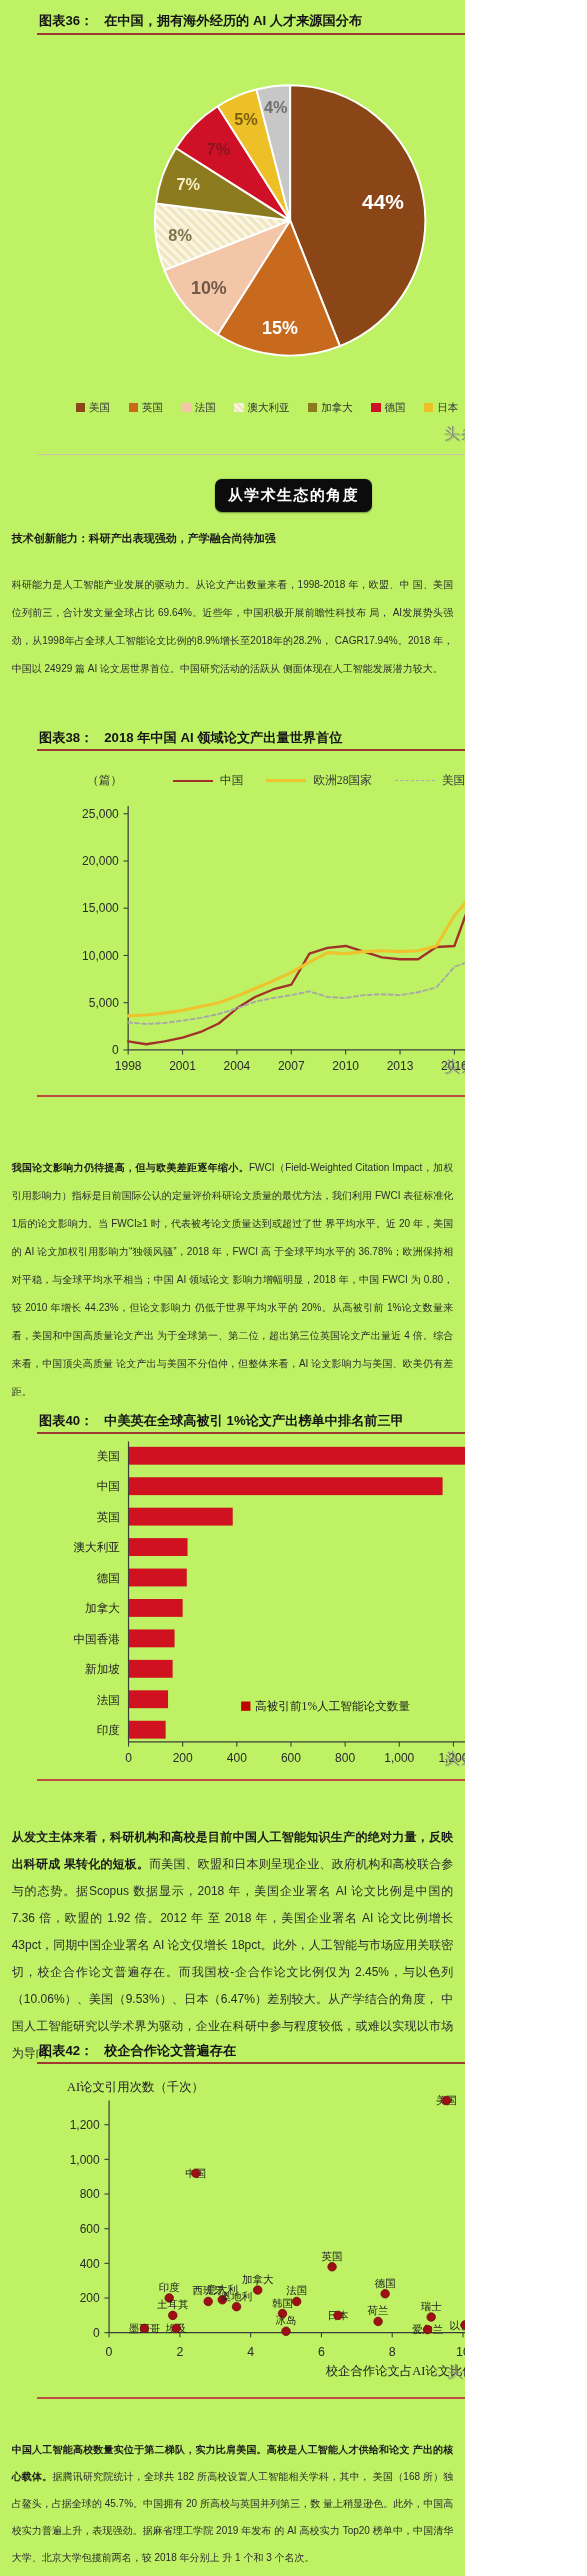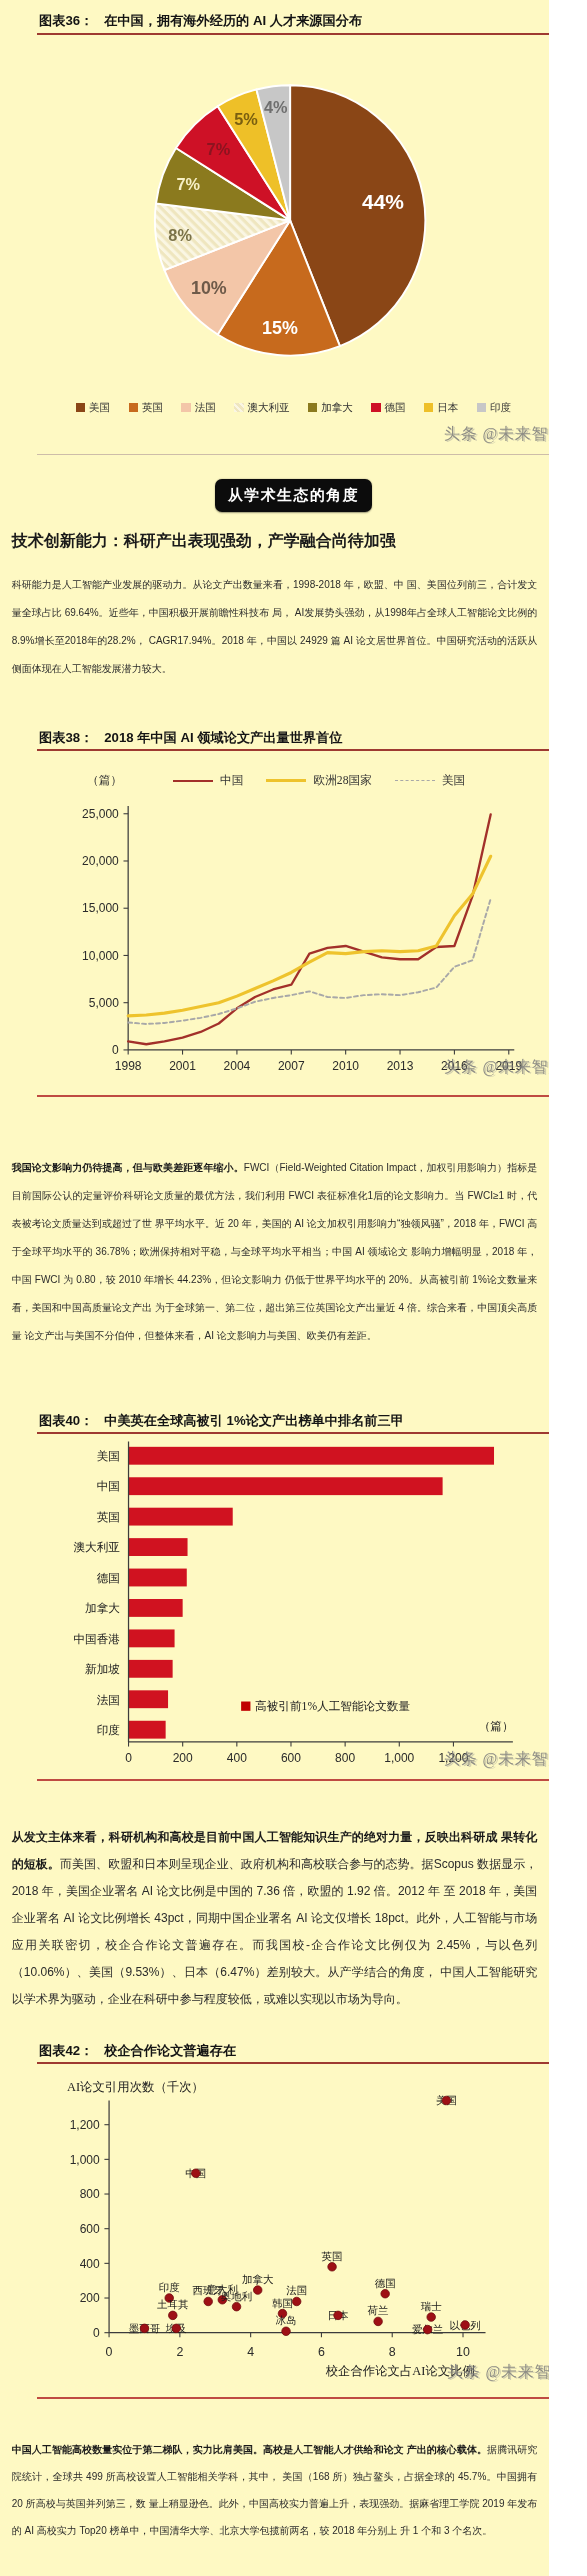--- a/index.html
+++ b/index.html
@@ -1,27 +1,27 @@
 <!DOCTYPE html>
 <html style="font-size:12.4px"><head>
 <meta charset="utf-8">
 <style>
   html,body{margin:0;padding:0;background:#ffffff;}
-  #page{position:relative;width:549px;height:2576px;background:#fef9c3;overflow:hidden;
+  #page{position:relative;width:465px;height:2576px;background:#bef264;overflow:hidden;
         font-family:"Liberation Sans",sans-serif;color:#262626;}
   .fig-header{position:absolute;left:39px;font-size:13.2px;font-weight:bold;color:#141414;white-space:nowrap;}
   .fig-label{margin-right:11px;}
   .rule{position:absolute;left:37px;width:516px;height:1.6px;background:#9e3a31;}
   .sep{position:absolute;left:37px;width:516px;height:1.6px;}
   .sep-tan{background:#cdbda9;height:1.2px;}
   .sep-red{background:#bf4b42;}
   .para{position:absolute;left:11.7px;right:11.7px;margin:0;font-size:10px;line-height:28px;
         text-align:justify;color:#2b2b2b;}
   .para b{color:#1a1a1a;}
-  #heading1{position:absolute;left:11.7px;top:531px;font-size:16px;font-weight:bold;color:#1a1a1a;}
+  #heading1{position:absolute;left:11.7px;top:531px;font-size:11px;font-weight:bold;color:#1a1a1a;}
   #badge{position:absolute;left:215px;top:479px;width:157px;height:33px;background:#0c0c0c;
          border-radius:7px;color:#fff;font-size:14.8px;font-weight:bold;display:flex;
          align-items:center;justify-content:center;letter-spacing:1.6px;box-shadow:0 0.8px 1.6px rgba(0,0,0,.4);}
   .wm{position:absolute;font-size:16px;color:#7b7b7b;opacity:.85;white-space:nowrap;
       font-family:"Liberation Serif",serif;letter-spacing:0.8px;
       text-shadow:1.6px 0.8px 0 rgba(140,140,140,.45);z-index:5;}
   svg{position:absolute;overflow:visible;}
   #pie-legend{position:absolute;left:23px;top:401px;width:541px;display:flex;
               justify-content:center;align-items:center;gap:18.6px;font-size:10.5px;
               color:#333;font-family:"Liberation Serif",serif;}
@@ -275,16 +275,16 @@
       <circle cx="176.6" cy="335.4" r="5.5" fill="#9e1015" stroke="#6e0a0e" stroke-width="1"></circle>
       <text x="500.4" y="342.0" text-anchor="middle" font-size="13.5" fill="#1a1a1a" font-family="&quot;Liberation Serif&quot;, serif">爱尔兰</text>
       <circle cx="500.4" cy="337.0" r="5.5" fill="#9e1015" stroke="#6e0a0e" stroke-width="1"></circle>
       <text x="318.0" y="330.2" text-anchor="middle" font-size="13.5" fill="#1a1a1a" font-family="&quot;Liberation Serif&quot;, serif">冰岛</text>
       <circle cx="318.0" cy="339.2" r="5.5" fill="#9e1015" stroke="#6e0a0e" stroke-width="1"></circle>
     </svg>
   <div id="sc-xlabel">校企合作论文占AI论文比例</div>
   <div class="wm" style="left:447px;top:2362px">头条 @未来智库</div>
   <div class="sep sep-red" style="top:2397px"></div>
 
-  <p class="para" style="top:2436px;line-height:27px"><b>中国人工智能高校数量实位于第二梯队，实力比肩美国。高校是人工智能人才供给和论文 产出的核心载体。</b><span>据腾讯研究院统计，全球共 499 所高校设置人工智能相关学科，其中， 美国（168 所）独占鳌头，占据全球的 45.7%。中国拥有 20 所高校与英国并列第三，数 量上稍显逊色。此外，中国高校实力普遍上升，表现强劲。据麻省理工学院 2019 年发布 的 AI 高校实力 Top20 榜单中，中国清华大学、北京大学包揽前两名，较 2018 年分别上 升 1 个和 3 个名次。</span></p>
+  <p class="para" style="top:2436px;line-height:27px"><b>中国人工智能高校数量实位于第二梯队，实力比肩美国。高校是人工智能人才供给和论文 产出的核心载体。</b><span>据腾讯研究院统计，全球共 182 所高校设置人工智能相关学科，其中， 美国（168 所）独占鳌头，占据全球的 45.7%。中国拥有 20 所高校与英国并列第三，数 量上稍显逊色。此外，中国高校实力普遍上升，表现强劲。据麻省理工学院 2019 年发布 的 AI 高校实力 Top20 榜单中，中国清华大学、北京大学包揽前两名，较 2018 年分别上 升 1 个和 3 个名次。</span></p>
 
 </div>
 
 
 </body></html>

